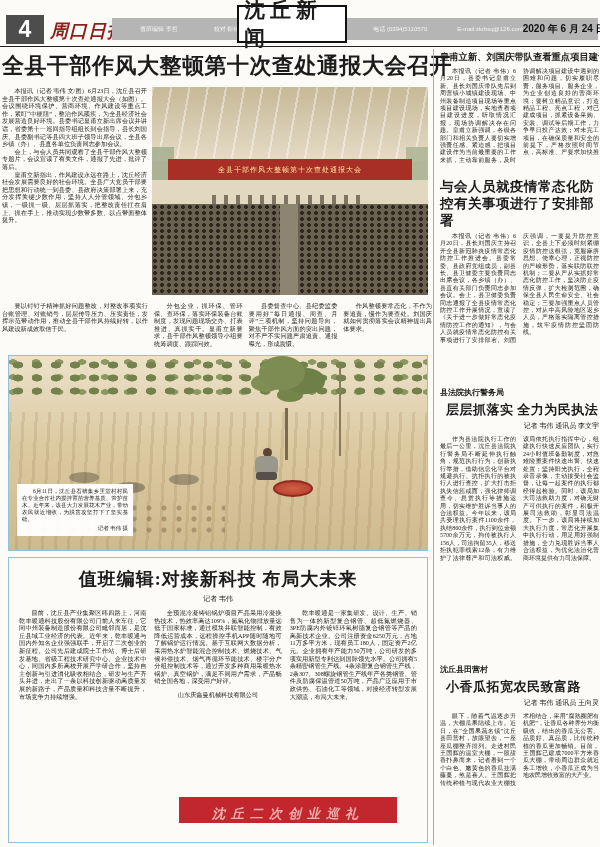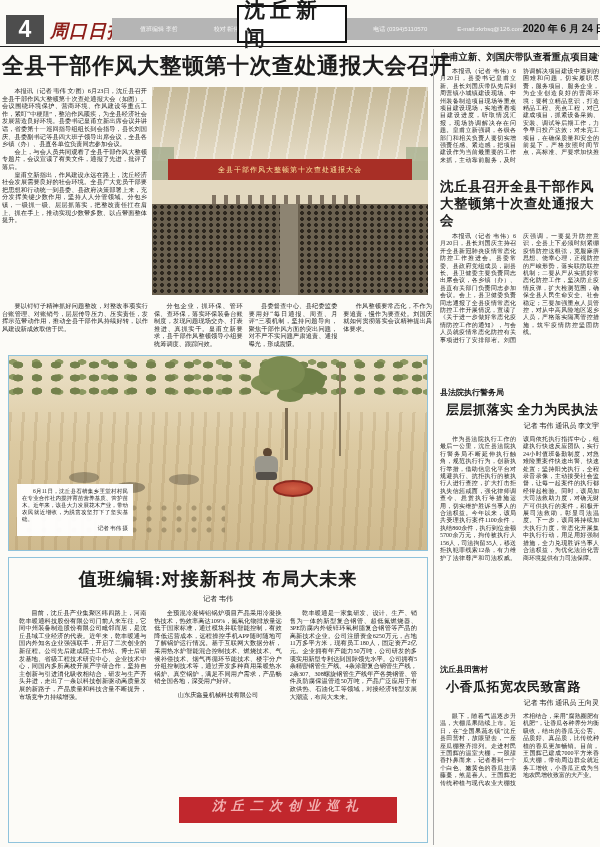--- a/index.html
+++ b/index.html
@@ -83,21 +83,21 @@
   
   .qbox{margin:6px 0 0 6px;width:420px;height:286px;border:1px solid #8fc3dc;box-sizing:border-box;
         padding:7px 10px 0 10px;position:relative;}
   .q-head{text-align:center;font-size:18px;font-weight:bold;letter-spacing:1px;margin:2px 0 3px 0;}
   .q-byline{text-align:center;font-size:7px;margin-bottom:5px;}
   .q-cols{display:flex;gap:8px;height:178px;overflow:hidden;font-size:6.2px;line-height:7.6px;text-align:justify;}
   .q-cols .qc{flex:1;}
   .q-cols p{margin:0;text-indent:2em;}
   .q-credit{text-indent:0 !important;text-align:center;margin-top:6px !important;font-family:"Liberation Sans",sans-serif;}
   .q-banner{margin:10px 15px 0 160px;width:218px;height:26px;background:#c1272d;display:flex;
-            align-items:flex-start;justify-content:center;}
+            align-items:flex-end;justify-content:center;}
   .q-banner span{color:#f2aeae;font-size:13px;font-weight:bold;letter-spacing:6px;font-style:italic;}
   
   .right-col{position:absolute;left:433px;top:49px;width:166px;height:796px;border-left:1px solid #a9a9a9;
              padding-left:6px;box-sizing:border-box;overflow:hidden;}
   .r-h1{font-size:9.3px;font-weight:bold;white-space:nowrap;margin:2px 0 4px 0;}
   .r-body{column-count:2;column-gap:7px;font-size:6px;line-height:7.4px;text-align:justify;overflow:hidden;}
   .r-body p{margin:0;text-indent:2em;}
   .h-a1{height:100px;}
   .r-h2{font-size:13.5px;font-weight:bold;line-height:17px;margin:10px 0 4px 0;letter-spacing:0.5px;}
   .h-a2{height:150px;}
@@ -207,21 +207,21 @@
       </div>
     </div>
   </div>
 
   <div class="right-col">
     <div class="r-h1">皇甫立新、刘国庆带队查看重点项目建设</div>
     <div class="r-body h-a1">
       <p>本报讯（记者 韦伟）6月20日，县委书记皇甫立新、县长刘国庆带队先后到周营镇小城镇建设现场、中州装备制造项目现场等重点项目建设现场，实地查看项目建设进度，听取情况汇报，现场协调解决存在问题。皇甫立新强调，各级各部门和相关负责人要切实增强责任感、紧迫感，把项目建设作为当前最重要的工作来抓，主动靠前服务，及时协调解决项目建设中遇到的困难和问题，切实履职尽责，服务项目、服务企业，为企业创造良好的营商环境；要树立精品意识，打造精品工程、亮点工程，对已建成项目，抓紧设备采购、安装、调试等后期工作，力争早日投产达效；对未完工项目，在确保质量和安全的前提下，严格按照时间节点，高标准、严要求加快推进项目建设，力争项目早建成、早投产、早见效。</p>
     </div>
 
-    <div class="r-h2">沈丘县召开全县干部作风大整顿第十次查处通报大会</div>
+    <div class="r-h2">与会人员就疫情常态化防控有关事项进行了安排部署</div>
     <div class="r-body h-a2">
       <p>本报讯（记者 韦伟）6月20日，县长刘国庆主持召开全县新冠肺炎疫情常态化防控工作推进会。县委常委、县政府党组成员，副县长、县卫健委主要负责同志出席会议，各乡镇（办）、县直有关部门负责同志参加会议。会上，县卫健委负责同志通报了全县疫情常态化防控工作开展情况，宣读了《关于进一步做好常态化疫情防控工作的通知》，与会人员就疫情常态化防控有关事项进行了安排部署。刘国庆强调，一要提升防控意识，全县上下必须时刻紧绷疫情防控这根弦，克服麻痹思想、侥幸心理，正视防控的严峻形势，落实联防联控机制；二要从严从实抓好常态化防控工作，坚决防止疫情反弹，扩大检测范围，确保全县人民生命安全、社会稳定；三要加强重点人员管控，对从中高风险地区返乡人员，严格落实隔离管控措施，筑牢疫情防控坚固防线。</p>
     </div>
 
     <div class="r-kicker">县法院执行警务局</div>
     <div class="r-h3">层层抓落实 全力为民执法</div>
     <div class="r-byline">记者 韦伟 通讯员 李文宇</div>
     <div class="r-body h-s3">
       <p>作为县法院执行工作的最后一公里，沈丘县法院执行警务局不断延伸执行触角，规范执行行为，创新执行举措，借助信息化平台对规避执行、抗拒执行的被执行人进行查控，扩大打击拒执失信惩戒面，强化律师调查令、悬赏执行等措施运用，切实维护胜诉当事人的合法权益。今年以来，该局共受理执行案件1100余件，执结860余件，执行到位金额5700余万元，拘传被执行人156人，司法拘留35人，移送拒执犯罪线索12条，有力维护了法律尊严和司法权威。该局依托执行指挥中心，组建执行快速反应团队，实行24小时值班备勤制度，对急难险重案件快速出警、快速处置；坚持阳光执行，全程录音录像，主动接受社会监督，让每一起案件的执行都经得起检验。同时，该局加大司法救助力度，对确无财产可供执行的案件，积极开展司法救助，彰显司法温度。下一步，该局将持续加大执行力度，常态化开展集中执行行动，用足用好强制措施，全力兑现胜诉当事人合法权益，为优化法治化营商环境提供有力司法保障。</p>
     </div>

